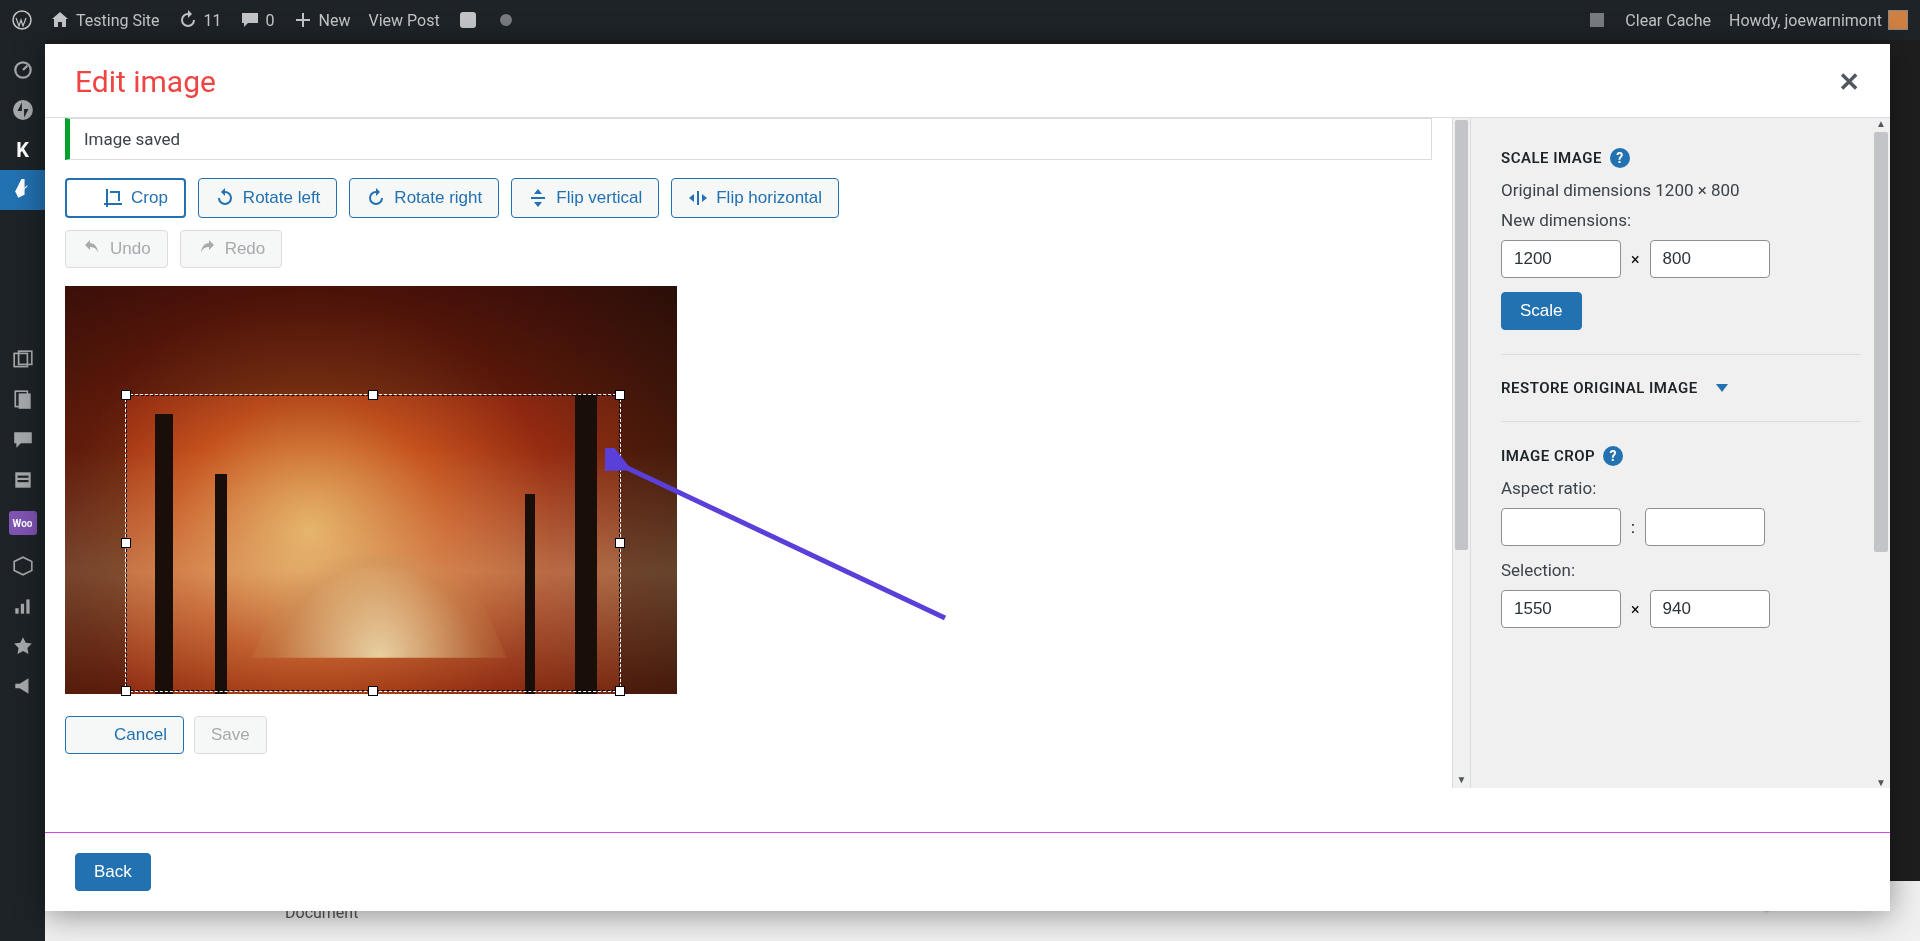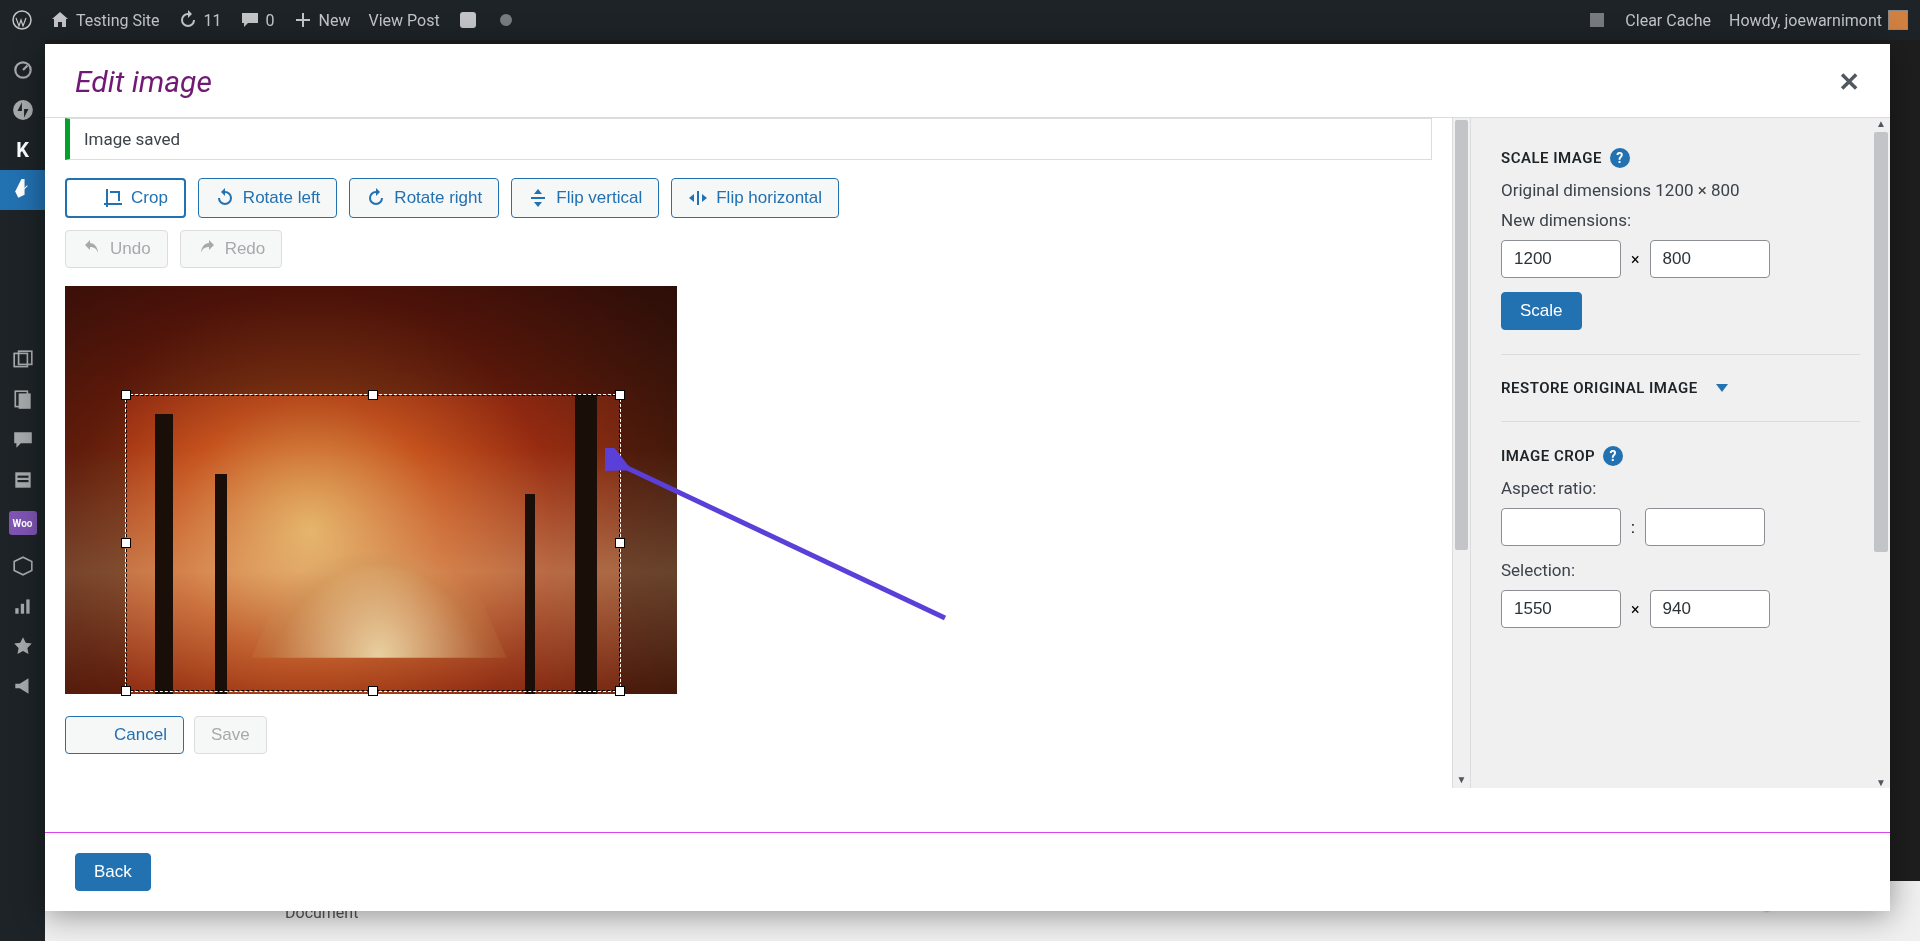--- a/index.html
+++ b/index.html
@@ -76,21 +76,21 @@
   display: flex;
   flex-direction: column;
 }
 .modal-header {
   padding: 20px 30px 18px;
   border-bottom: 1px solid #dcdcde;
   display: flex;
   justify-content: space-between;
   align-items: center;
 }
-.modal-title { font-size: 30px; font-weight: 400; color: #701a75; font-style: italic; }
+.modal-title { font-size: 30px; font-weight: 400; color: #ef4444; }
 .modal-close { font-size: 26px; color: #50575e; cursor: pointer; font-weight: bold; }
 
 .modal-body {
   flex: 1;
   display: flex;
   position: relative;
   overflow: hidden;
 }
 .editor-main {
   flex: 1;

